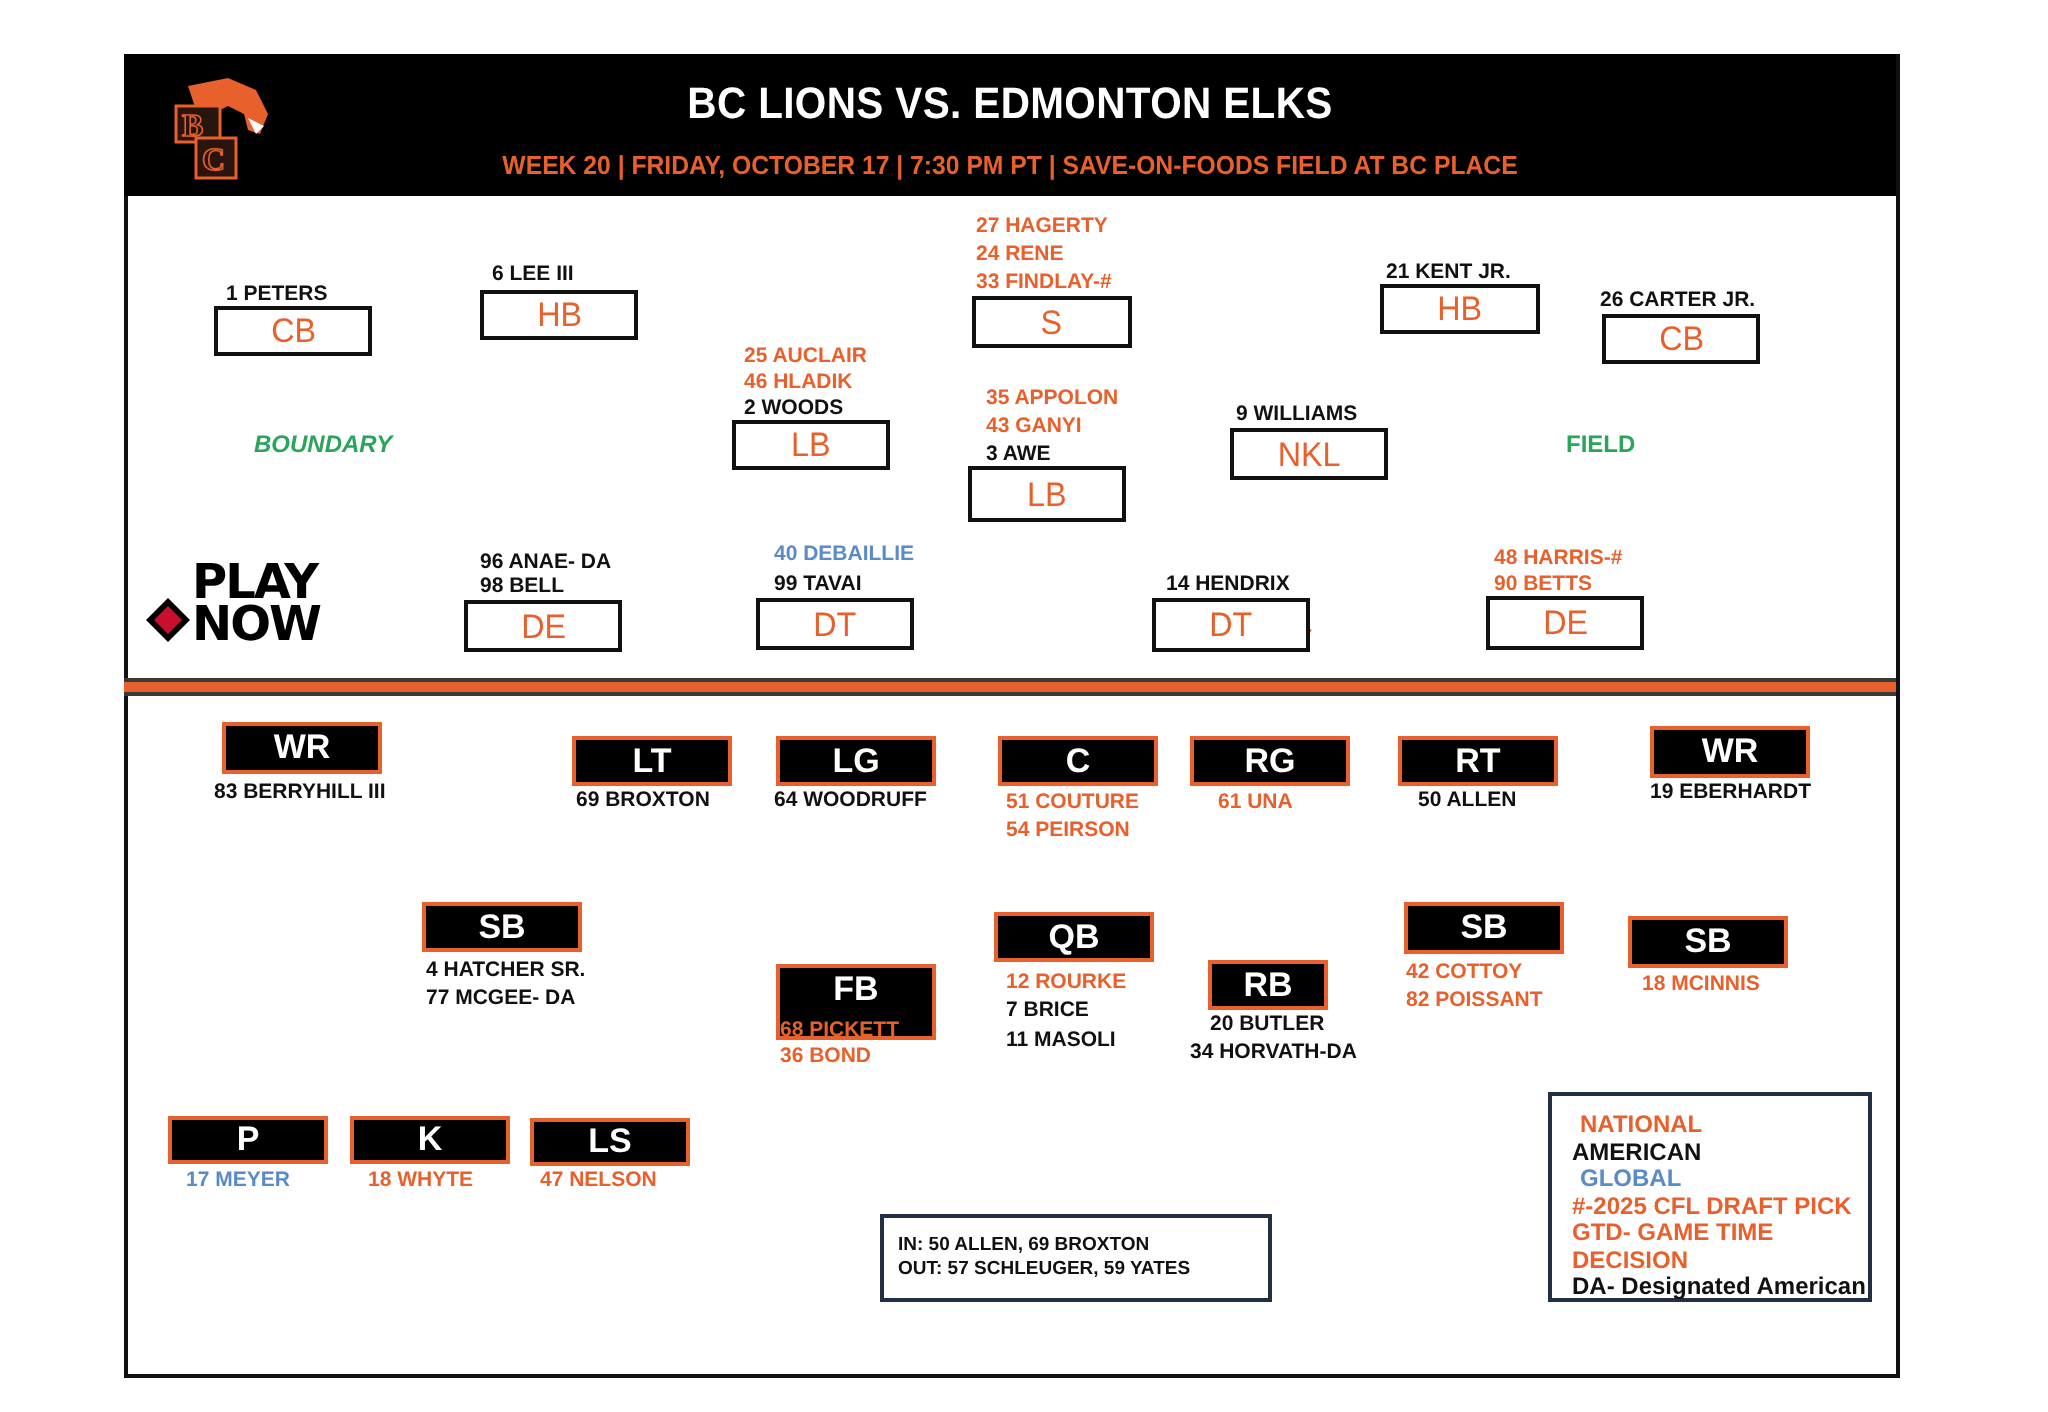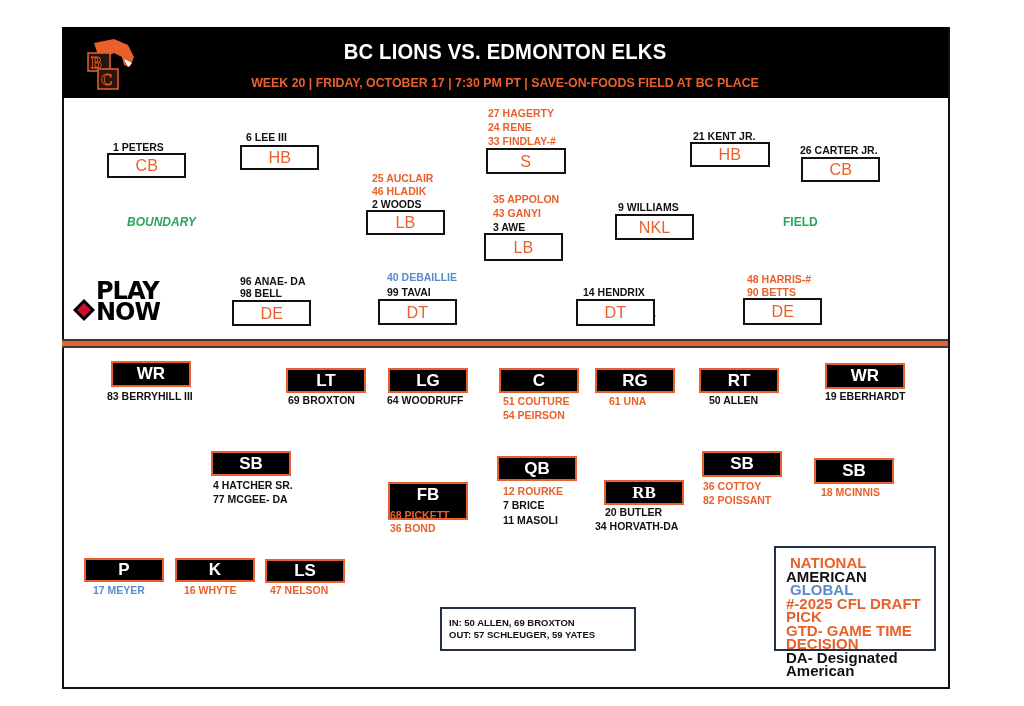--- a/index.html
+++ b/index.html
@@ -13,21 +13,21 @@
   .abs { position:absolute; }
   .dbox { position:absolute; border:2px solid #111; background:#fff; color:#e8612c; font-size:17px; text-align:center; box-sizing:border-box; font-weight:normal; transform-origin:center; }
   .dbox span { display:inline-block; transform:scaleX(0.95); }
   .obox { position:absolute; background:#000; color:#fff; border:2px solid #e8612c; font-size:17px; text-align:center; box-sizing:border-box; font-weight:bold; }
   .nm { position:absolute; font-size:10.5px; font-weight:bold; line-height:13px; white-space:nowrap; }
   .o { color:#e8612c; }
   .b { color:#111; }
   .g { color:#5b8ac9; }
   .grn { color:#2aa55a; font-weight:bold; font-size:12px; }
   .note { position:absolute; left:440px; top:607px; width:196px; height:44px; border:2px solid #223045; box-sizing:border-box; padding:8px 16px 0 7px; font-size:9.5px; font-weight:bold; line-height:12px; color:#111; }
-  .legend { position:absolute; left:774px; top:546px; width:162px; height:105px; border:2px solid #223045; box-sizing:border-box; padding:8px 0 6px 10px; font-size:15px; font-weight:bold; line-height:13.5px; }
+  .legend { position:absolute; left:774px; top:546px; width:162px; height:105px; border:2px solid #223045; box-sizing:border-box; padding:8px 0 6px 10px; font-size:12px; font-weight:bold; line-height:13.5px; }
   .playnow { position:absolute; left:72px; top:280px; width:115px; height:48px; }
 </style>
 </head>
 <body>
 
 <div class="frame"></div>
 
 <div class="header">
   <svg class="logo" viewBox="0 0 52 56">
     <path d="M10 6 L30 2 L44 8 L50 20 L46 30 L40 28 L38 20 L30 16 L22 20 L14 18 Z" fill="#e8612c"></path>
@@ -129,36 +129,36 @@
 
 <div class="obox" style="left:388px;top:482px;width:80px;height:38px;line-height:21px;"><span>FB</span></div>
 <div class="nm o" style="left:390px;top:509px;">68 PICKETT</div>
 <div class="nm o" style="left:390px;top:522px;">36 BOND</div>
 
 <div class="obox" style="left:497px;top:456px;width:80px;height:25px;line-height:21px;"><span>QB</span></div>
 <div class="nm o" style="left:503px;top:485px;">12 ROURKE</div>
 <div class="nm b" style="left:503px;top:499px;">7 BRICE</div>
 <div class="nm b" style="left:503px;top:514px;">11 MASOLI</div>
 
-<div class="obox" style="left:604px;top:480px;width:80px;height:25px;line-height:21px;font-family:Liberation Serif, serif;"><span>RB</span></div>
+<div class="obox" style="left:604px;top:480px;width:60px;height:25px;line-height:21px;"><span>RB</span></div>
 <div class="nm b" style="left:605px;top:506px;">20 BUTLER</div>
 <div class="nm b" style="left:595px;top:520px;">34 HORVATH-DA</div>
 
 <div class="obox" style="left:702px;top:451px;width:80px;height:26px;line-height:22px;"><span>SB</span></div>
-<div class="nm o" style="left:703px;top:480px;">36 COTTOY</div>
+<div class="nm o" style="left:703px;top:480px;">42 COTTOY</div>
 <div class="nm o" style="left:703px;top:494px;">82 POISSANT</div>
 
 <div class="obox" style="left:814px;top:458px;width:80px;height:26px;line-height:22px;"><span>SB</span></div>
 <div class="nm o" style="left:821px;top:486px;">18 MCINNIS</div>
 
 <div class="obox" style="left:84px;top:558px;width:80px;height:24px;line-height:20px;"><span>P</span></div>
 <div class="nm g" style="left:93px;top:584px;">17 MEYER</div>
 
 <div class="obox" style="left:175px;top:558px;width:80px;height:24px;line-height:20px;"><span>K</span></div>
-<div class="nm o" style="left:184px;top:584px;">16 WHYTE</div>
+<div class="nm o" style="left:184px;top:584px;">18 WHYTE</div>
 
 <div class="obox" style="left:265px;top:559px;width:80px;height:24px;line-height:20px;"><span>LS</span></div>
 <div class="nm o" style="left:270px;top:584px;">47 NELSON</div>
 
 <div class="note">
   <div>IN: 50 ALLEN, 69 BROXTON</div>
   <div>OUT: 57 SCHLEUGER, 59 YATES</div>
 </div>
 
 <div class="legend">

